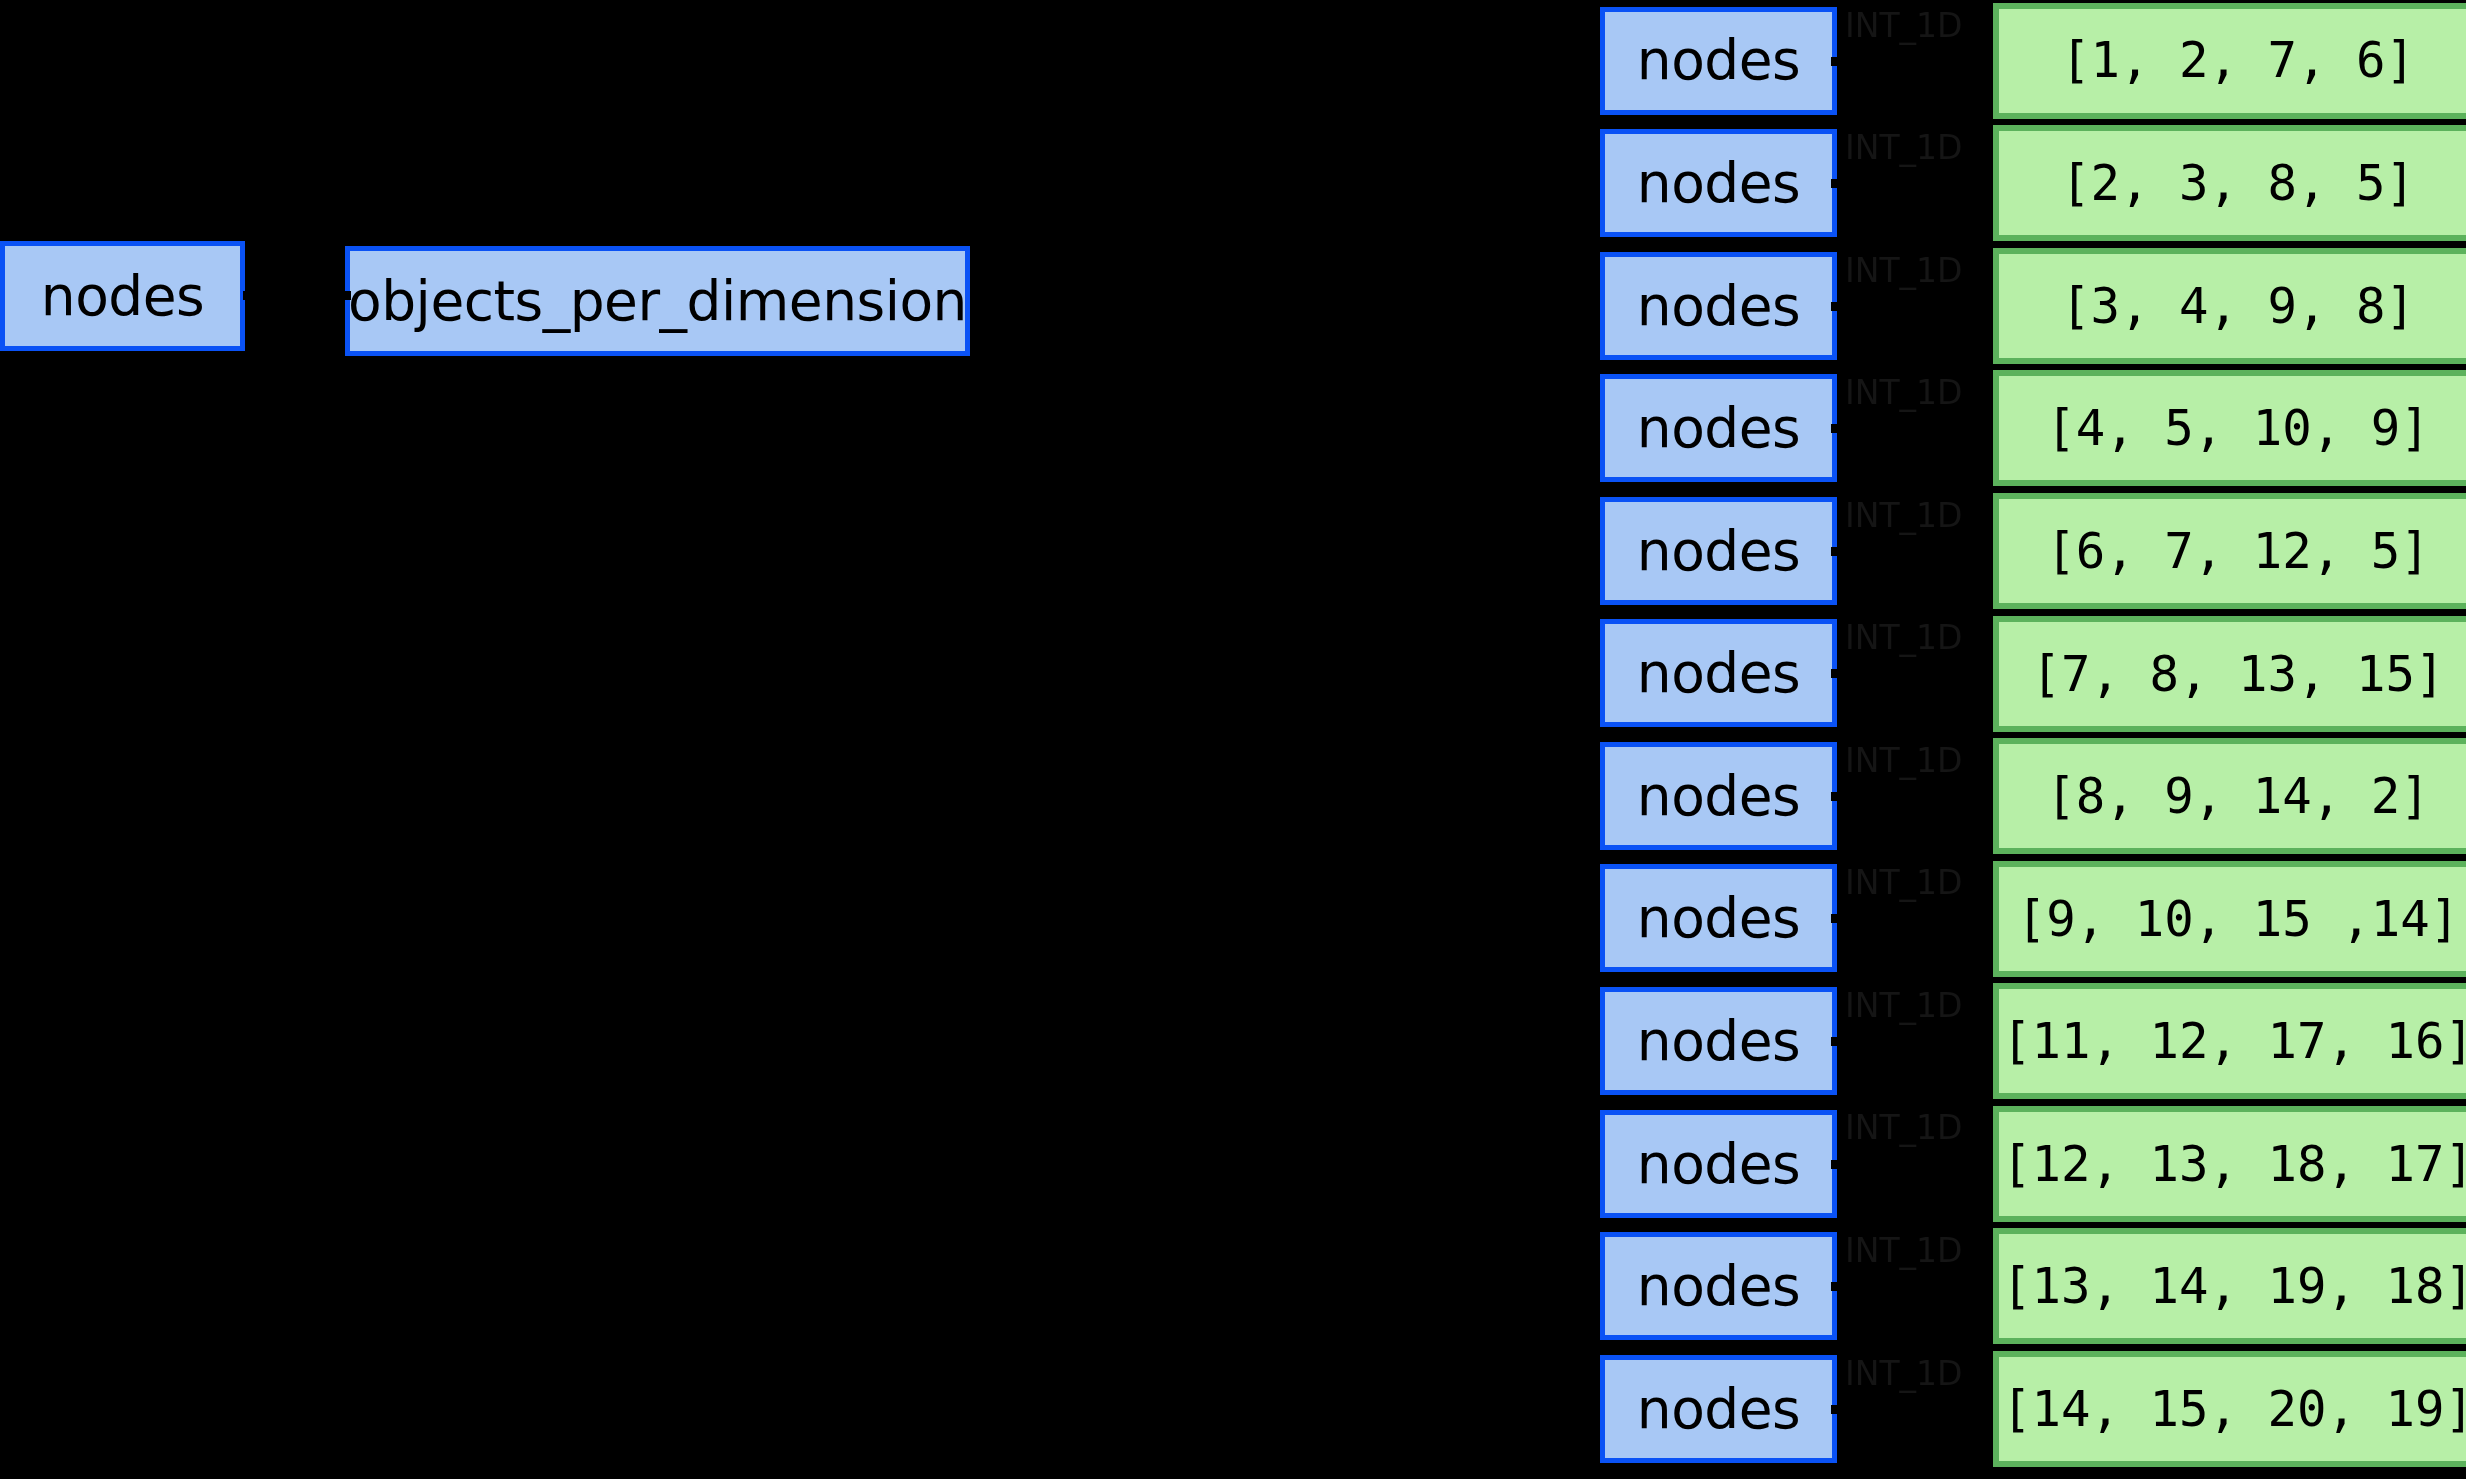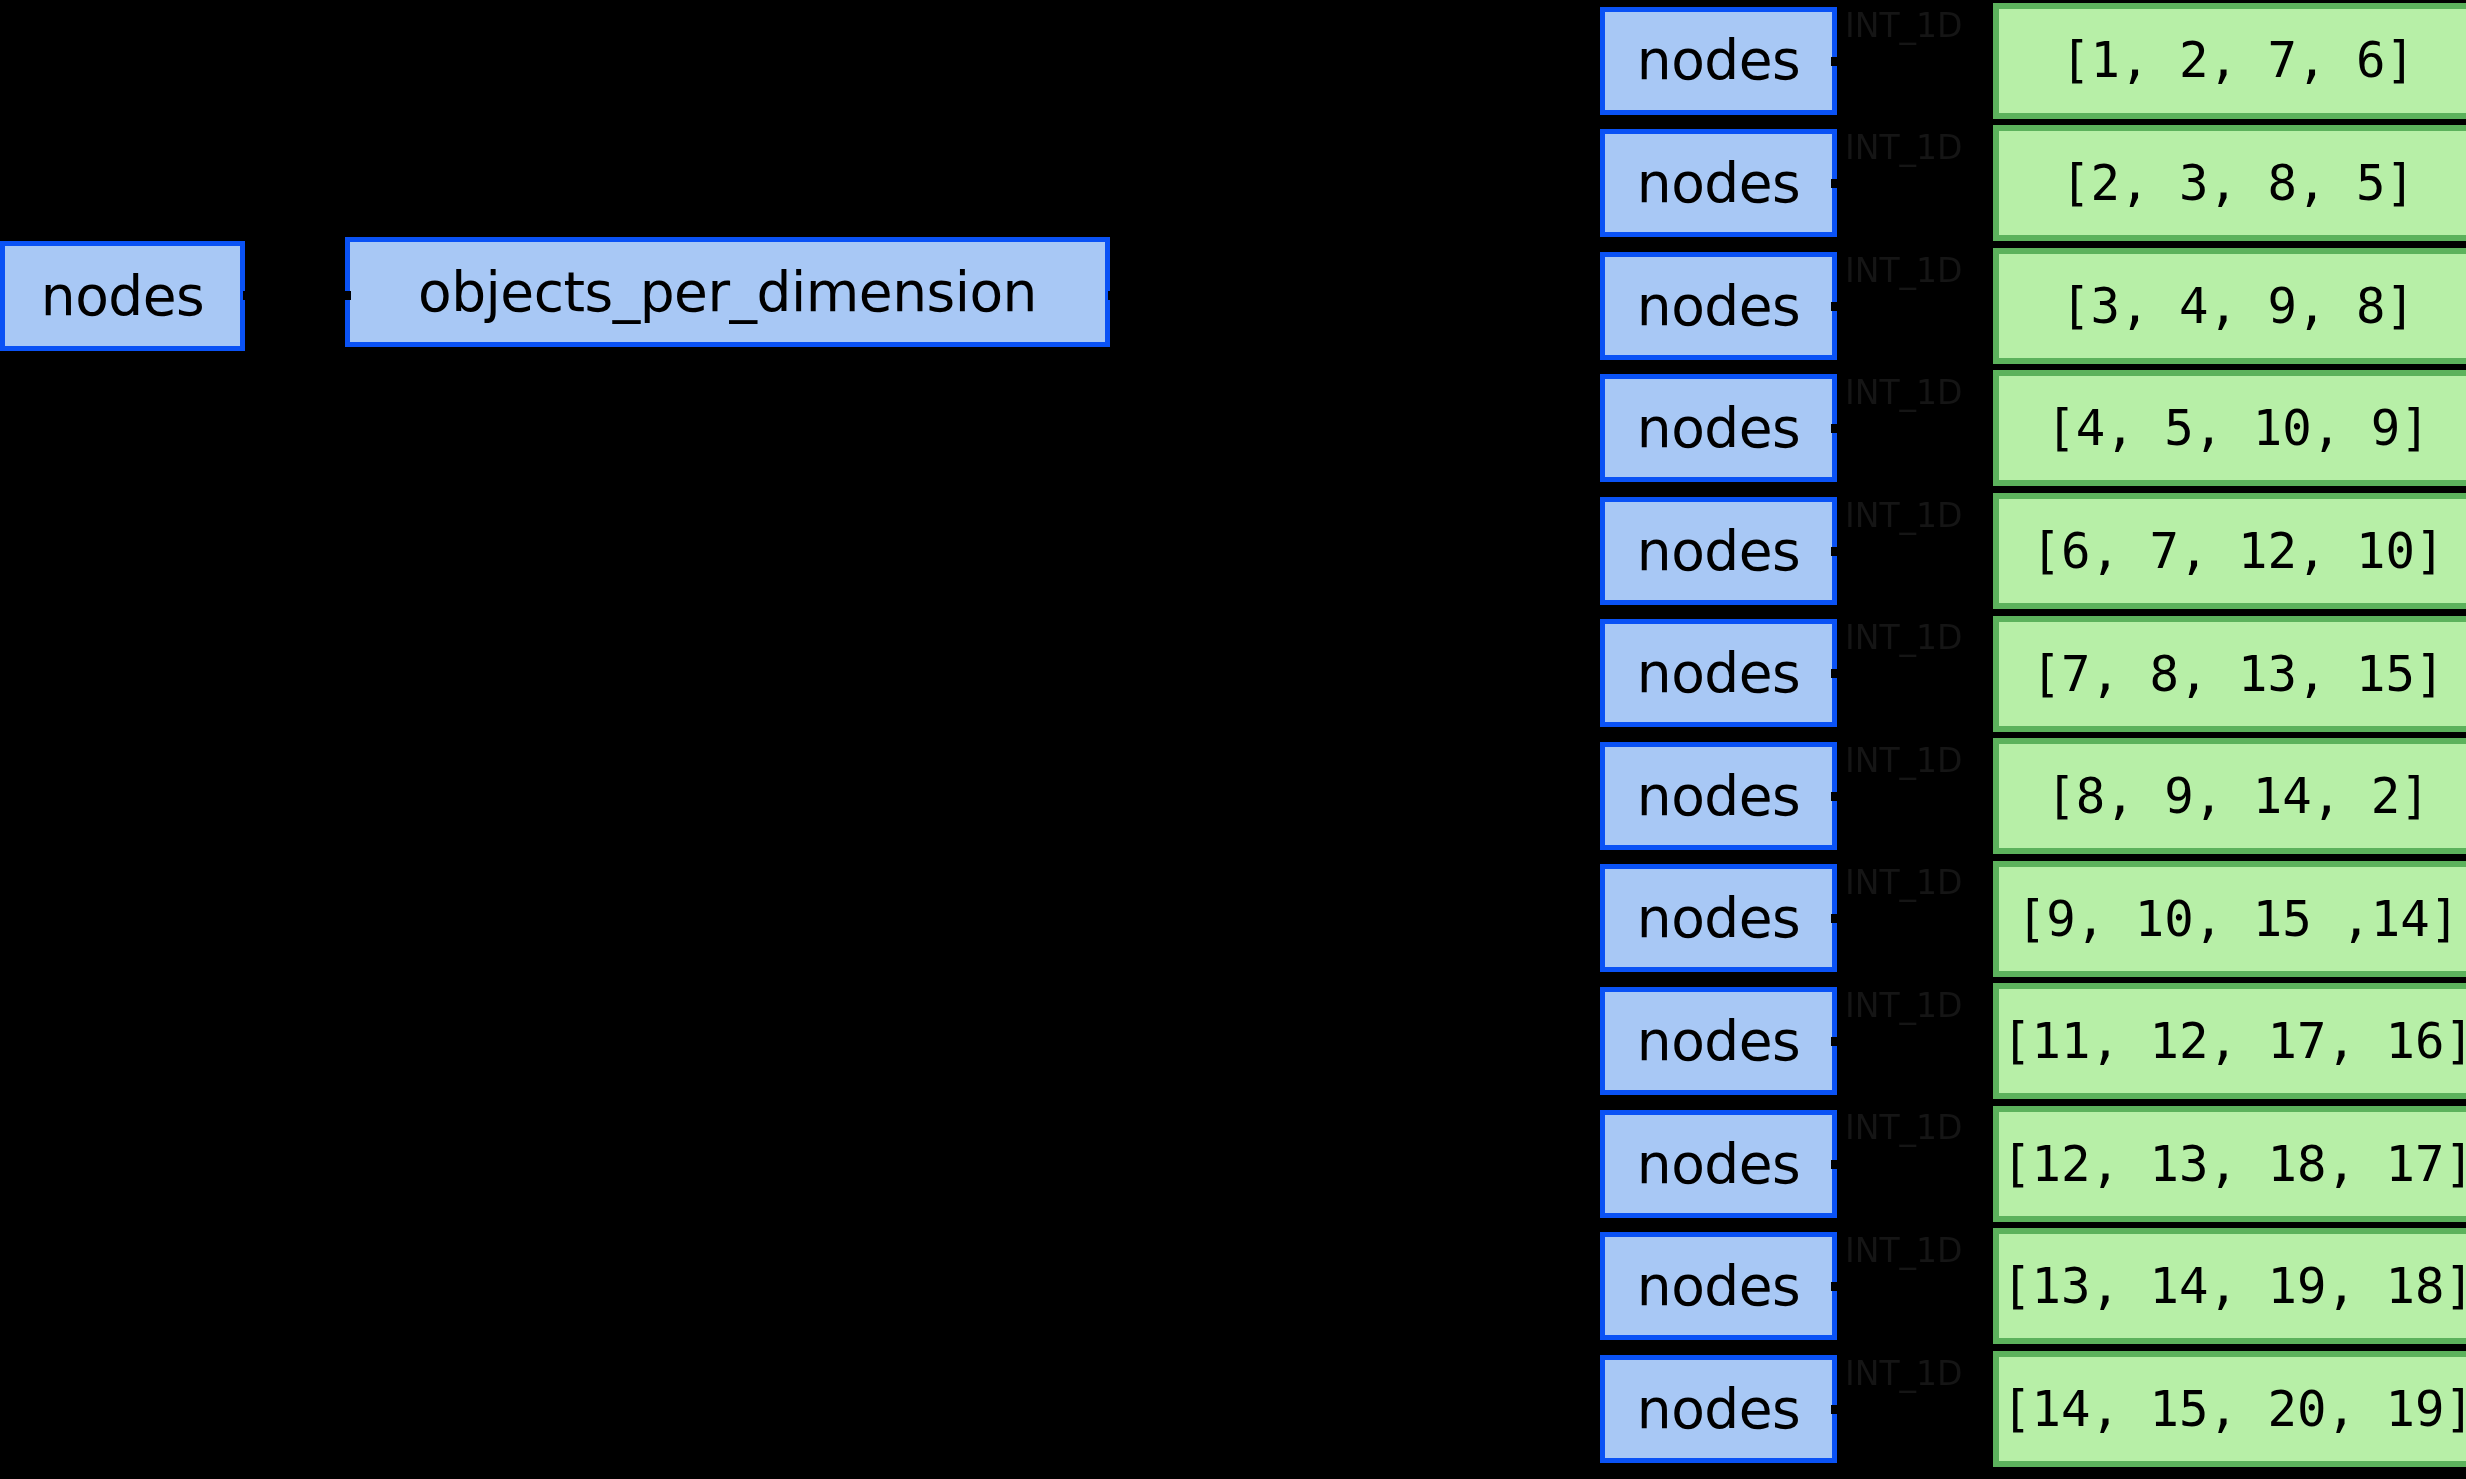--- a/index.html
+++ b/index.html
@@ -82,21 +82,21 @@
 </head>
 <body>
 
 <div id="canvas">
 
   <div class="node-blue" style="left:0px; top:241px; width:245px; height:110px;">
     <span>nodes</span>
   </div>
   <span class="stub" style="left:243px; top:291px;"></span>
 
-  <div class="node-blue" style="left:345px; top:237px; width:765px; height:110px;">
+  <div class="node-blue" style="left:345px; top:246px; width:625px; height:110px;">
     <span>objects_per_dimension</span>
   </div>
   <span class="stub" style="left:337px; top:291px;"></span>
   <span class="stub" style="left:1108px; top:291px;"></span>
 
   <span class="stub" style="left:1188px; top:291px;"></span>
   <span class="stub" style="left:1441px; top:291px;"></span>
 
   <div id="rows-container">
       <div class="node-blue" style="left: 1600px; top: 6.9px; width: 237px; height: 108px;">
@@ -135,21 +135,21 @@
       <div class="node-green" style="left: 1993px; top: 370px; width: 490px; height: 116px;">
         <span>[4, 5, 10, 9]</span>
       </div>
       <div class="node-blue" style="left: 1600px; top: 497px; width: 237px; height: 108px;">
         <span>nodes</span>
       </div>
       <span class="stub-dot" style="left: 1590px; top: 546px;"></span>
       <span class="stub" style="left: 1831px; top: 547px;"></span>
       <div class="edge-label" style="left: 1845px; top: 499px;">INT_1D</div>
       <div class="node-green" style="left: 1993px; top: 493px; width: 490px; height: 116px;">
-        <span>[6, 7, 12, 10]</span>
+        <span>[6, 7, 12, 5]</span>
       </div>
       <div class="node-blue" style="left: 1600px; top: 619px; width: 237px; height: 108px;">
         <span>nodes</span>
       </div>
       <span class="stub-dot" style="left: 1590px; top: 668px;"></span>
       <span class="stub" style="left: 1831px; top: 669px;"></span>
       <div class="edge-label" style="left: 1845px; top: 621px;">INT_1D</div>
       <div class="node-green" style="left: 1993px; top: 616px; width: 490px; height: 116px;">
         <span>[7, 8, 13, 15]</span>
       </div>

